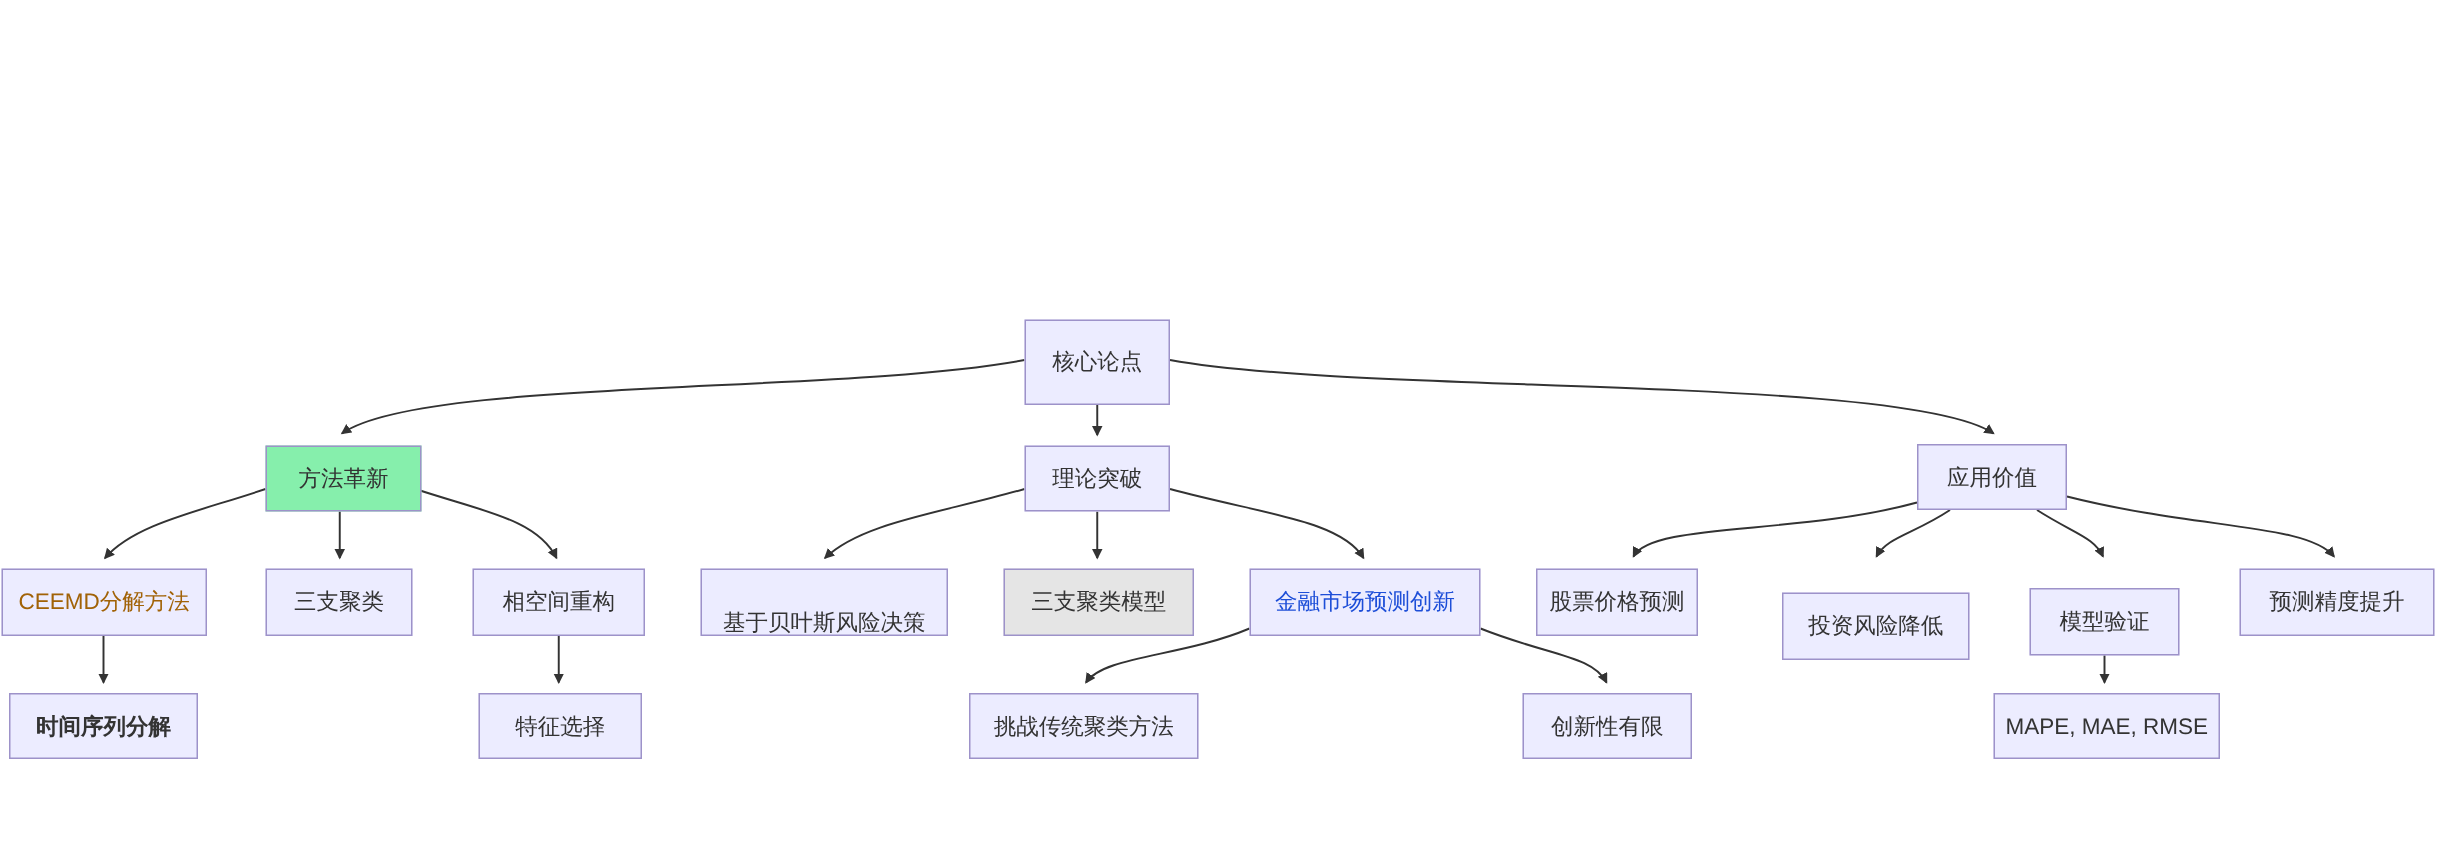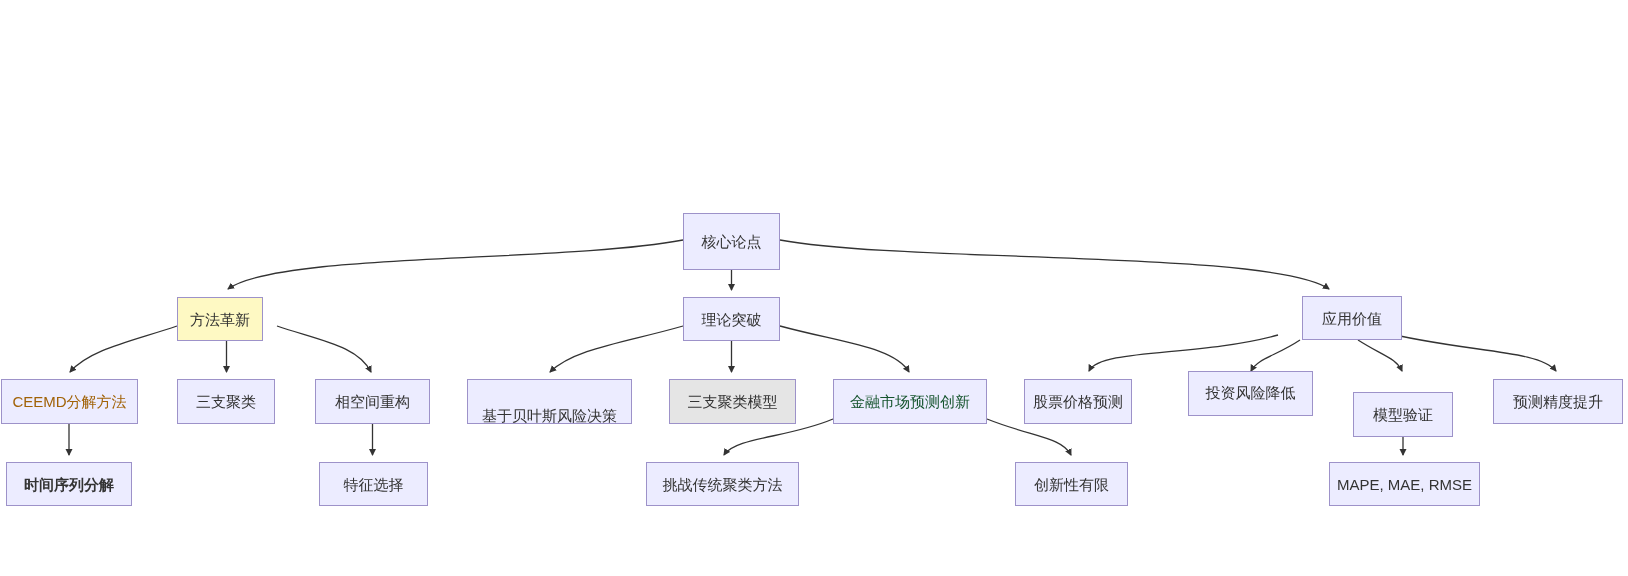--- a/index.html
+++ b/index.html
@@ -74,51 +74,51 @@
         <path class="edge" d="M 1378 331 C 1465 353 1538 349 1556 371" marker-end="url(#arrowhead)" style="stroke: rgb(51, 51, 51);"></path>
         <path class="edge" d="M 69 424 L 69 455" marker-end="url(#arrowhead)" style="stroke: rgb(51, 51, 51);"></path>
         <path class="edge" d="M 372.5 424 L 372.5 455" marker-end="url(#arrowhead)" style="stroke: rgb(51, 51, 51);"></path>
         <path class="edge" d="M 1403 424 L 1403 455" marker-end="url(#arrowhead)" style="stroke: rgb(51, 51, 51);"></path>
       </g>
   </svg>
   <div id="node-layer">
       <div class="node" style="left: 683px; top: 213px; width: 97px; height: 57px; background: rgb(236, 236, 255); border-color: rgb(157, 146, 201); color: rgb(51, 51, 51);">
         <span class="node-label">核心论点</span>
       </div>
-      <div class="node" style="left: 177px; top: 297px; width: 86px; height: 44px; background: #fef9c3; border-color: rgb(157, 146, 201); color: rgb(51, 51, 51);">
+      <div class="node" style="left: 177px; top: 297px; width: 104px; height: 44px; background: #86efac; border-color: rgb(157, 146, 201); color: rgb(51, 51, 51);">
         <span class="node-label">方法革新</span>
       </div>
       <div class="node" style="left: 683px; top: 297px; width: 97px; height: 44px; background: rgb(236, 236, 255); border-color: rgb(157, 146, 201); color: rgb(51, 51, 51);">
         <span class="node-label">理论突破</span>
       </div>
-      <div class="node" style="left: 1278px; top: 296px; width: 100px; height: 44px; background: rgb(236, 236, 255); border-color: rgb(157, 146, 201); color: rgb(51, 51, 51); margin-left: 24px;">
+      <div class="node" style="left: 1278px; top: 296px; width: 100px; height: 44px; background: rgb(236, 236, 255); border-color: rgb(157, 146, 201); color: rgb(51, 51, 51);">
         <span class="node-label">应用价值</span>
       </div>
       <div class="node" style="left: 1px; top: 379px; width: 137px; height: 45px; background: rgb(236, 236, 255); border-color: rgb(157, 146, 201); color: #a16207; text-align: right;">
         <span class="node-label">CEEMD分解方法</span>
       </div>
       <div class="node" style="left: 177px; top: 379px; width: 98px; height: 45px; background: rgb(236, 236, 255); border-color: rgb(157, 146, 201); color: rgb(51, 51, 51);">
         <span class="node-label">三支聚类</span>
       </div>
       <div class="node" style="left: 315px; top: 379px; width: 115px; height: 45px; background: rgb(236, 236, 255); border-color: rgb(157, 146, 201); color: rgb(51, 51, 51);">
         <span class="node-label">相空间重构</span>
       </div>
       <div class="node" style="left: 467px; top: 379px; width: 165px; height: 45px; background: rgb(236, 236, 255); border-color: rgb(157, 146, 201); color: rgb(51, 51, 51); align-items: flex-end;">
         <span class="node-label">基于贝叶斯风险决策</span>
       </div>
       <div class="node" style="left: 669px; top: 379px; width: 127px; height: 45px; background: #e5e5e5; border-color: rgb(157, 146, 201); color: rgb(51, 51, 51);">
         <span class="node-label">三支聚类模型</span>
       </div>
-      <div class="node" style="left: 833px; top: 379px; width: 154px; height: 45px; background: rgb(236, 236, 255); border-color: rgb(157, 146, 201); color: #14532d;">
+      <div class="node" style="left: 833px; top: 379px; width: 154px; height: 45px; background: rgb(236, 236, 255); border-color: rgb(157, 146, 201); color: #1d4ed8;">
         <span class="node-label">金融市场预测创新</span>
       </div>
       <div class="node" style="left: 1024px; top: 379px; width: 108px; height: 45px; background: rgb(236, 236, 255); border-color: rgb(157, 146, 201); color: rgb(51, 51, 51);">
         <span class="node-label">股票价格预测</span>
       </div>
-      <div class="node" style="left: 1188px; top: 371px; width: 125px; height: 45px; background: rgb(236, 236, 255); border-color: rgb(157, 146, 201); color: rgb(51, 51, 51); font-family: Liberation Serif, serif;">
+      <div class="node" style="left: 1188px; top: 395px; width: 125px; height: 45px; background: rgb(236, 236, 255); border-color: rgb(157, 146, 201); color: rgb(51, 51, 51);">
         <span class="node-label">投资风险降低</span>
       </div>
       <div class="node" style="left: 1353px; top: 392px; width: 100px; height: 45px; background: rgb(236, 236, 255); border-color: rgb(157, 146, 201); color: rgb(51, 51, 51);">
         <span class="node-label">模型验证</span>
       </div>
       <div class="node" style="left: 1493px; top: 379px; width: 130px; height: 45px; background: rgb(236, 236, 255); border-color: rgb(157, 146, 201); color: rgb(51, 51, 51);">
         <span class="node-label">预测精度提升</span>
       </div>
       <div class="node" style="left: 6px; top: 462px; width: 126px; height: 44px; background: rgb(236, 236, 255); border-color: rgb(157, 146, 201); color: rgb(51, 51, 51); font-weight: bold;">
         <span class="node-label">时间序列分解</span>

